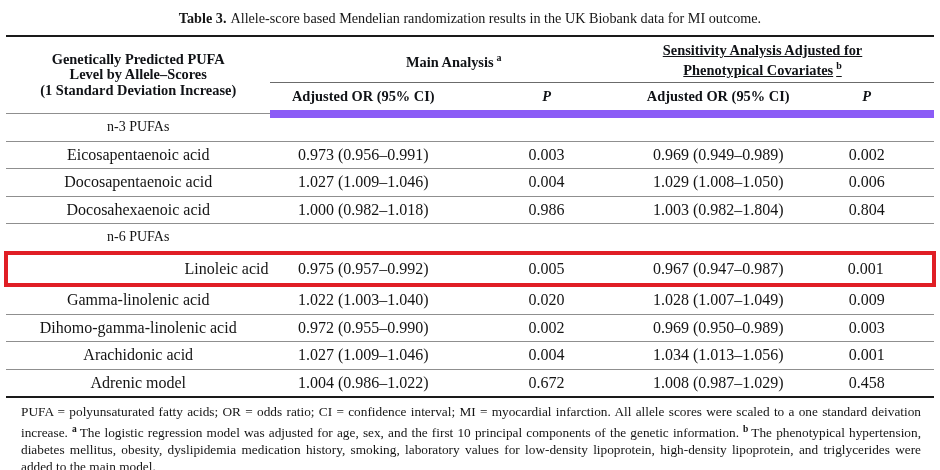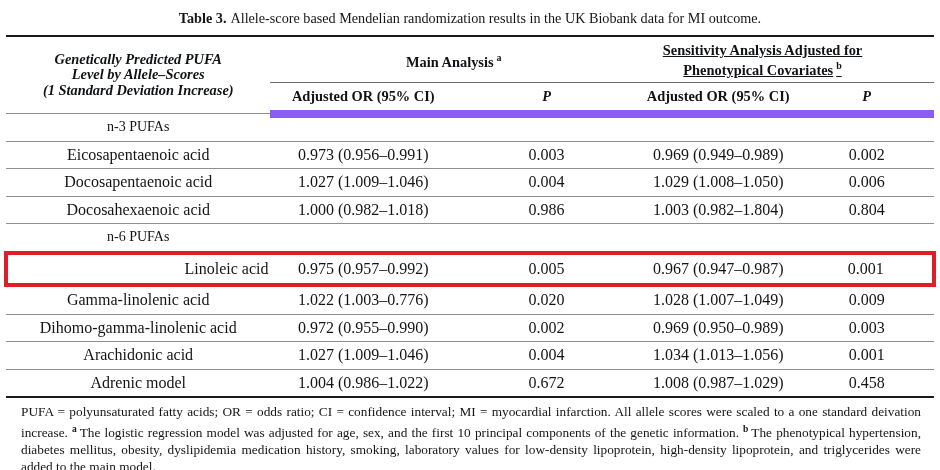--- a/index.html
+++ b/index.html
@@ -35,21 +35,20 @@
   thead th {
     font-weight: bold;
     font-size: 14.4px;
     line-height: 16px;
     color: #101216;
   }
   th.col1-head {
     white-space: pre-line;
     line-height: 15.5px;
     padding: 2px 4px;
-    font-style: italic;
   }
   tr.group-row th.group {
     padding: 5px 2px 4px;
     border-bottom: 1.5px solid #6b6b6b;
   }
   tr.group-row th.group .grp-text { white-space: pre-line; }
   th.group-sens { padding-right: 48px !important; text-decoration: underline; }
   tr.sub-row th {
     padding: 5px 2px 6px;
     border-bottom: 8px solid #8b5cf6;
@@ -162,21 +161,21 @@
       </tr>
       <tr class="highlight">
         <td>Linoleic acid</td>
         <td>0.975 (0.957–0.992)</td>
         <td>0.005</td>
         <td>0.967 (0.947–0.987)</td>
         <td>0.001</td>
       </tr>
       <tr>
         <td>Gamma-linolenic acid</td>
-        <td>1.022 (1.003–0.776)</td>
+        <td>1.022 (1.003–1.040)</td>
         <td>0.020</td>
         <td>1.028 (1.007–1.049)</td>
         <td>0.009</td>
       </tr>
       <tr>
         <td>Dihomo-gamma-linolenic acid</td>
         <td>0.972 (0.955–0.990)</td>
         <td>0.002</td>
         <td>0.969 (0.950–0.989)</td>
         <td>0.003</td>

